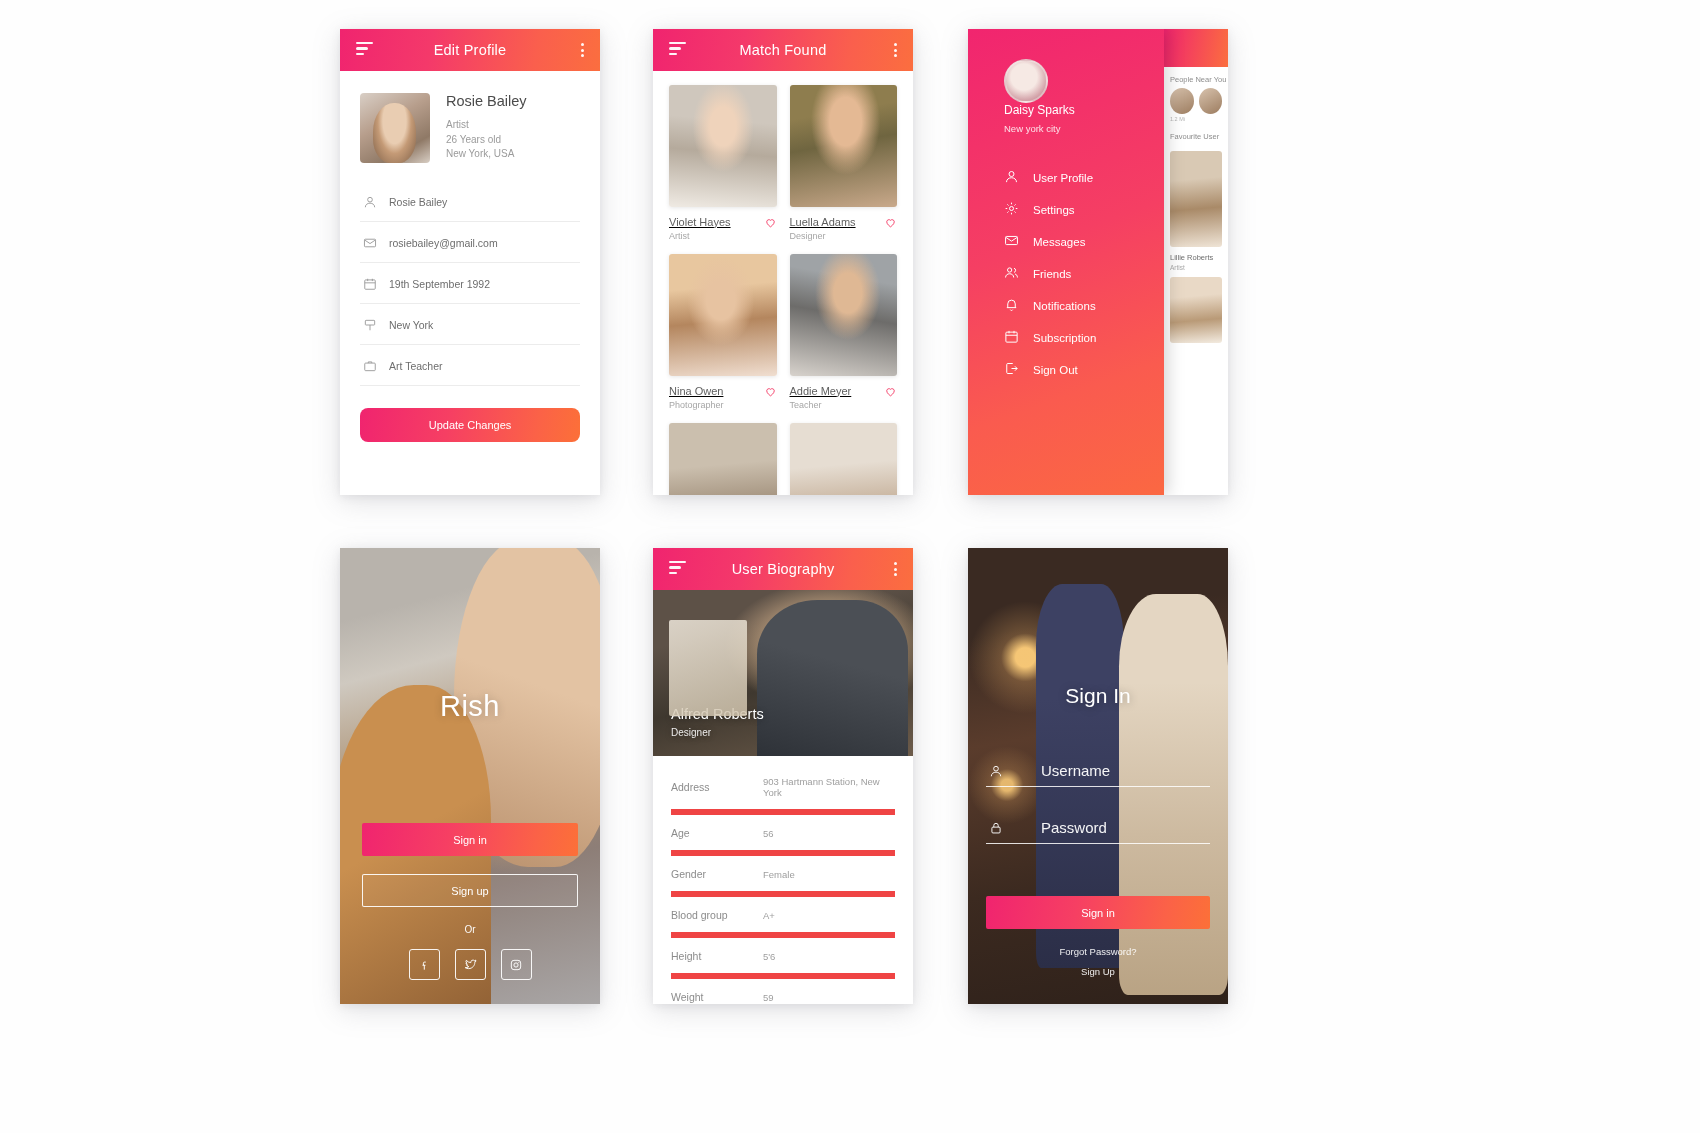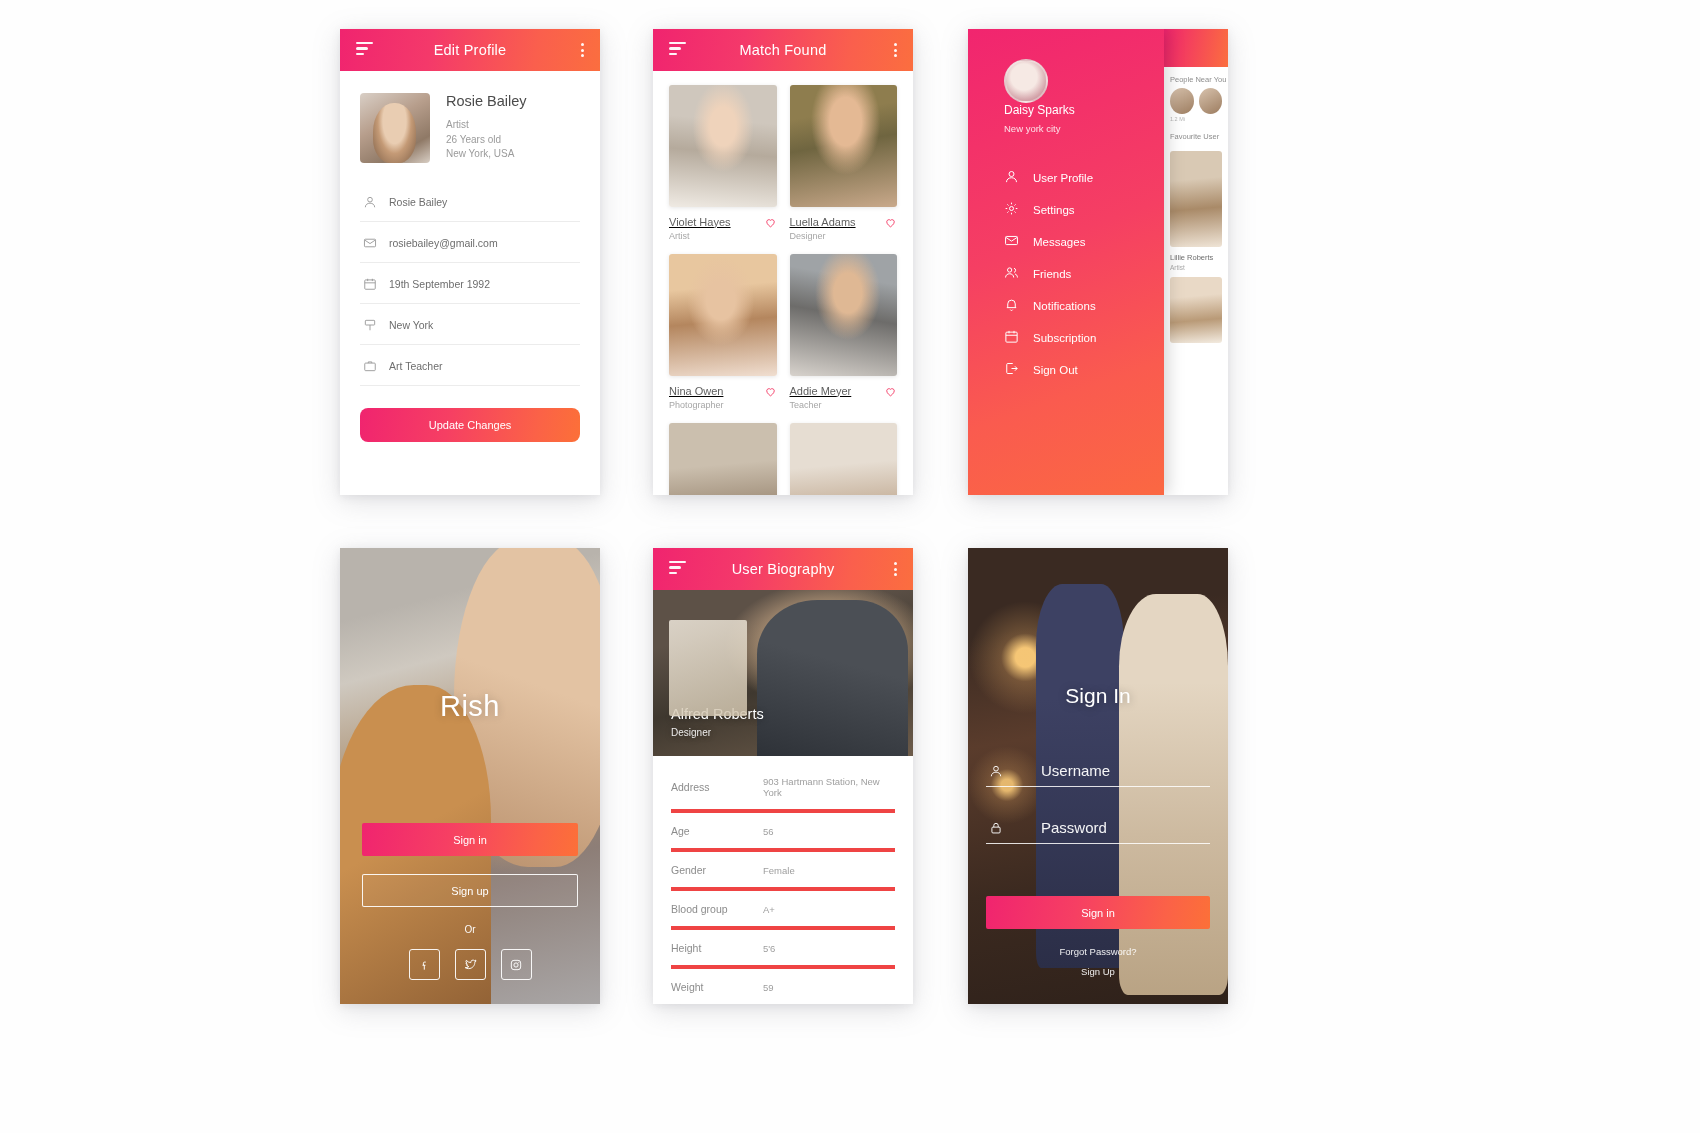--- a/index.html
+++ b/index.html
@@ -189,21 +189,21 @@
     background: linear-gradient(160deg,#efe8dc,#cfc2ab); opacity:.85; border-radius:2px;
   }
   .bio-hero .subj{
     position:absolute; right:2%; top:6%; width:58%; height:96%;
     background: linear-gradient(195deg,#4b4f55 0 40%, #2d3137 100%);
     border-radius: 40% 34% 0 0 / 34% 32% 0 0;
   }
   .bio-nm { position:absolute; left:18px; bottom:34px; color:#fff; font-size:14.5px; text-shadow:0 1px 6px rgba(0,0,0,.4);}
   .bio-rl { position:absolute; left:18px; bottom:18px; color:rgba(255,255,255,.9); font-size:10px; text-shadow:0 1px 6px rgba(0,0,0,.4);}
   .bio-rows { padding: 8px 18px 0 18px; }
-  .bio-row { display:flex; align-items:center; padding: 12px 0 11px 0; border-bottom:4px solid #ef4444; }
+  .bio-row { display:flex; align-items:center; padding: 12px 0 11px 0; border-bottom:6px solid #ef4444; }
   .bio-k { width: 92px; flex:0 0 92px; font-size:10.5px; color:#8c8c8c;}
   .bio-v { font-size:9.5px; color:#9e9e9e;}
 
   
   #s6 { left: 968px; top: 548px; width: 260px; height: 456px; }
   .si-bg { position:absolute; inset:0;
     background:
       radial-gradient(circle at 22% 24%, rgba(255,206,122,.95) 0 2.4%, rgba(255,190,110,.25) 6%, rgba(0,0,0,0) 14%),
       radial-gradient(circle at 42% 46%, rgba(255,206,122,.95) 0 2.2%, rgba(255,190,110,.25) 5.5%, rgba(0,0,0,0) 13%),
       radial-gradient(circle at 15% 52%, rgba(255,206,122,.85) 0 1.8%, rgba(255,190,110,.2) 5%, rgba(0,0,0,0) 12%),

